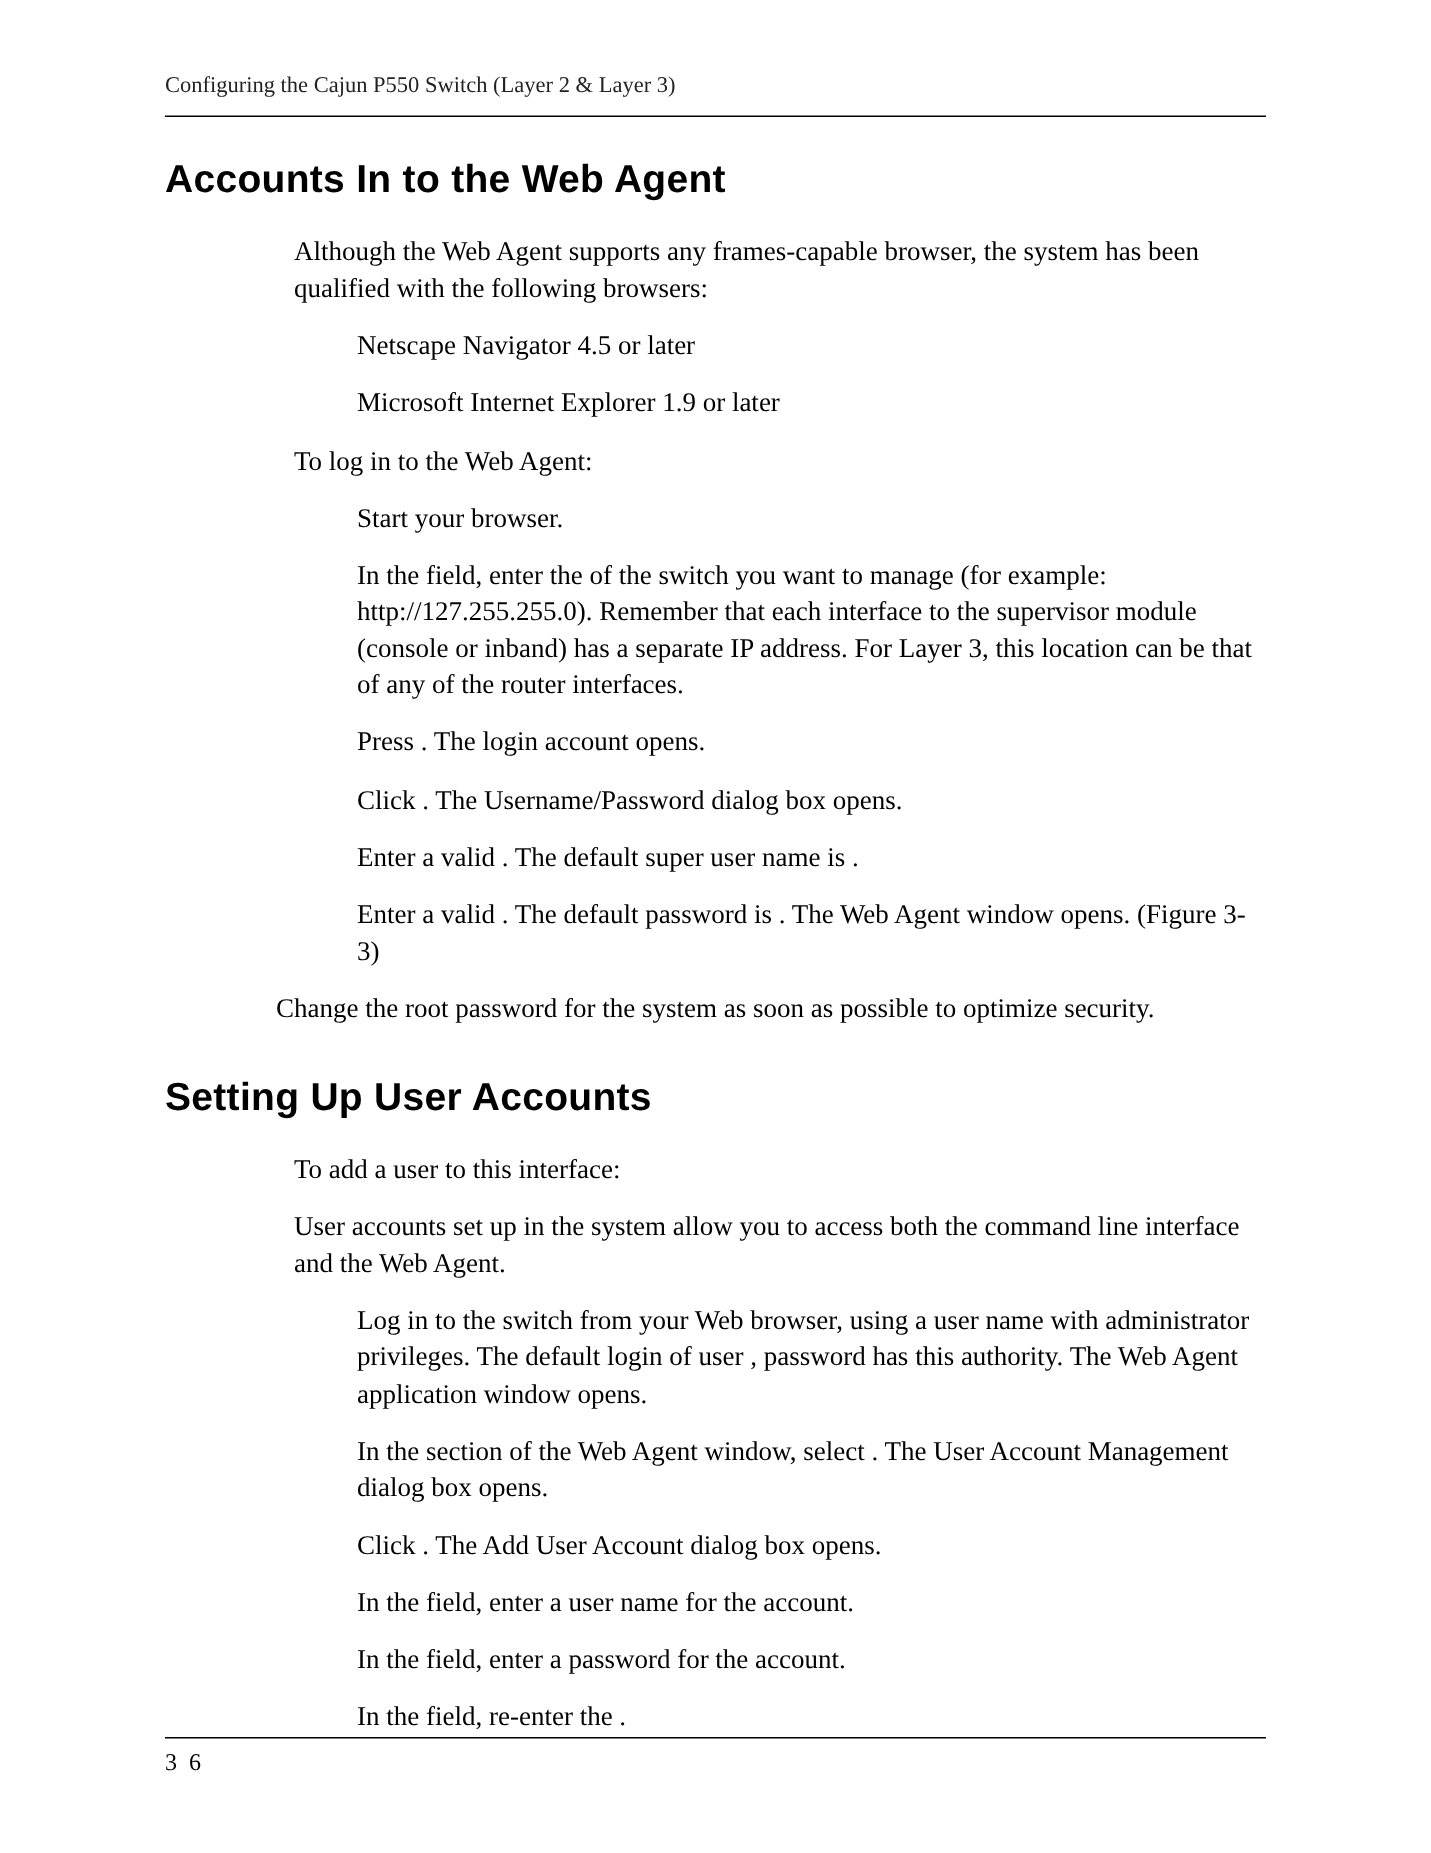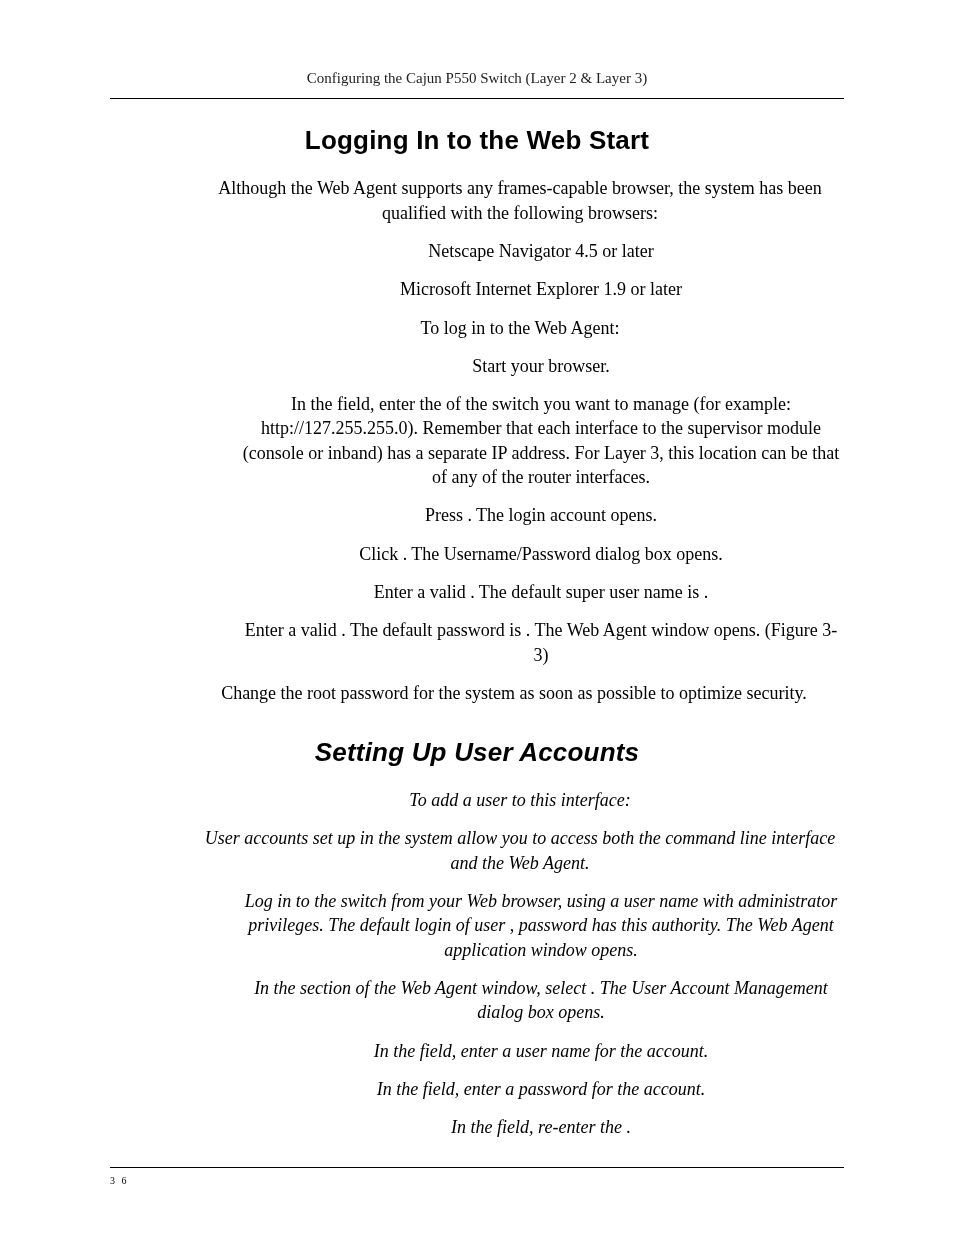--- a/index.html
+++ b/index.html
@@ -8,24 +8,23 @@
     padding: 0;
     background: #fff;
     color: #000;
     font-family: "Times New Roman", Times, serif;
   }
   .page {
     width: 954px;
     height: 1235px;
     position: relative;
     box-sizing: border-box;
-    padding: 68px 110px 0 110px;
+    padding: 47px 110px 0 110px;
     font-size: 18px;
     line-height: 1.35;
-    text-align: center;
   }
   .running-head {
     font-family: "Times New Roman", Times, serif;
     font-size: 15px;
     color: #222;
   }
   .hr {
     border: none;
     border-top: 1px solid #000;
     margin: 10px 0 24px 0;
@@ -59,49 +58,48 @@
   ol.steps > li {
     margin: 0 0 14px 0;
   }
   .note {
     margin-left: 74px;
     margin-top: 10px;
     margin-bottom: 28px;
   }
   .sec2 {
     margin-top: 30px;
-    font-style: italic;
   }
   .footer {
     position: absolute;
     left: 110px;
     right: 110px;
     bottom: 48px;
   }
   .footer .hr {
     margin: 0 0 6px 0;
   }
   .footer .row {
     display: flex;
     justify-content: space-between;
-    font-size: 10px;
+    font-size: 16px;
   }
   .footer .pageno {
     letter-spacing: 2px;
   }
 </style>
 </head>
 <body>
 
 <div class="page">
 
   <div class="running-head">Configuring the Cajun P550 Switch (Layer 2 &amp; Layer 3)</div>
   <hr class="hr">
 
-  <h2 class="section">Logging In to the Web Start</h2>
+  <h2 class="section">Accounts In to the Web Agent</h2>
 
   <div class="body-text">
     <p>Although the Web Agent supports any frames-capable browser, the system has been qualified with the following browsers:</p>
 
     <ul class="bullets">
       <li>Netscape Navigator 4.5 or later</li>
       <li>Microsoft Internet Explorer 1.9 or later</li>
     </ul>
 
     <p style="margin-left:0">To log in to the Web Agent:</p>
@@ -122,20 +120,21 @@
     <h2 class="section">Setting Up User Accounts</h2>
 
     <div class="body-text">
       <p style="margin-left:0">To add a user to this interface:</p>
 
       <p>User accounts set up in the system allow you to access both the command line interface and the Web Agent.</p>
 
       <ol class="steps">
         <li>Log in to the switch from your Web browser, using a user name with administrator privileges. The default login of user         , password           has this authority. The Web Agent application window opens.</li>
         <li>In the                                             section of the Web Agent window, select                          . The User Account Management dialog box opens.</li>
+        <li>Click                 . The Add User Account dialog box opens.</li>
         <li>In the                     field, enter a user name for the account.</li>
         <li>In the                   field, enter a password for the account.</li>
         <li>In the                                   field, re-enter the                              .</li>
       </ol>
     </div>
   </div>
 
   <div class="footer">
     <hr class="hr">
     <div class="row">

